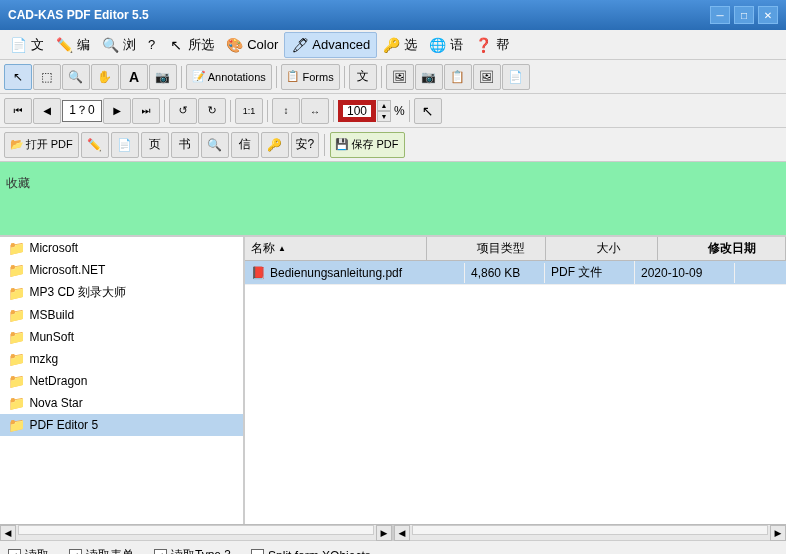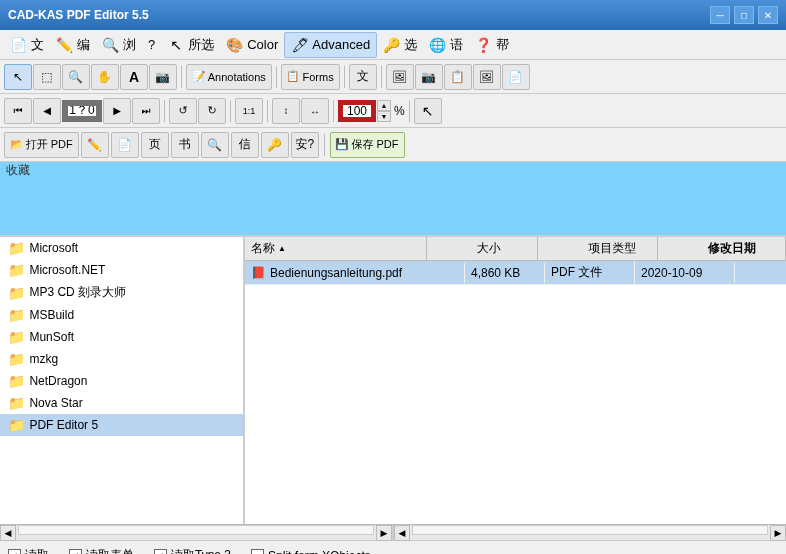--- a/index.html
+++ b/index.html
@@ -125,21 +125,21 @@
       height: 34px;
       display: flex;
       align-items: center;
       padding: 2px 4px;
       gap: 1px;
       border-bottom: 1px solid #ccc;
     }
     .page-input {
       width: 40px;
       height: 22px;
-      border: 6px solid #737373;
+      border: 1px solid #737373;
       text-align: center;
       font-size: 12px;
       background: white;
     }
     .zoom-input {
       width: 38px;
       height: 22px;
       border: 5px solid #b91c1c;
       text-align: center;
       font-size: 12px;
@@ -169,24 +169,24 @@
       height: 34px;
       display: flex;
       align-items: center;
       padding: 2px 4px;
       gap: 2px;
       border-bottom: 1px solid #ccc;
     }
 
     
     #bookmarks-area {
-      background: #7dd3fc;
+      background: #86efac;
       height: 75px;
       border-bottom: 2px solid #ccc;
-      padding: 0 6px;
+      padding: 13px 6px;
     }
     .bookmarks-label {
       font-size: 12px;
       color: #333;
     }
 
     
     #file-browser {
       display: flex;
       height: calc(554px - 30px - 30px - 34px - 34px - 34px - 75px - 30px);
@@ -472,25 +472,25 @@
       <span>PDF Editor 5</span>
     </div>
   </div>
 
   <div id="file-list">
     <div id="file-list-header">
       <div class="file-col-header" style="width:220px;">
         <span>名称</span>
         <span style="font-size:8px;">▲</span>
       </div>
+      <div class="file-col-header" style="width:90px;">
+        <span>项目类型</span>
+      </div>
       <div class="file-col-header" style="width:80px;">
         <span>大小</span>
-      </div>
-      <div class="file-col-header" style="width:90px;">
-        <span>项目类型</span>
       </div>
       <div class="file-col-header" style="width:100px;font-weight:bold;">
         <span>修改日期</span>
       </div>
     </div>
     <div class="file-row selected">
       <div class="file-cell" style="width:220px; display:flex; align-items:center; gap:4px;">
         <span style="color:#cc0000; font-size:12px;">📕</span>
         <span>Bedienungsanleitung.pdf</span>
       </div>

